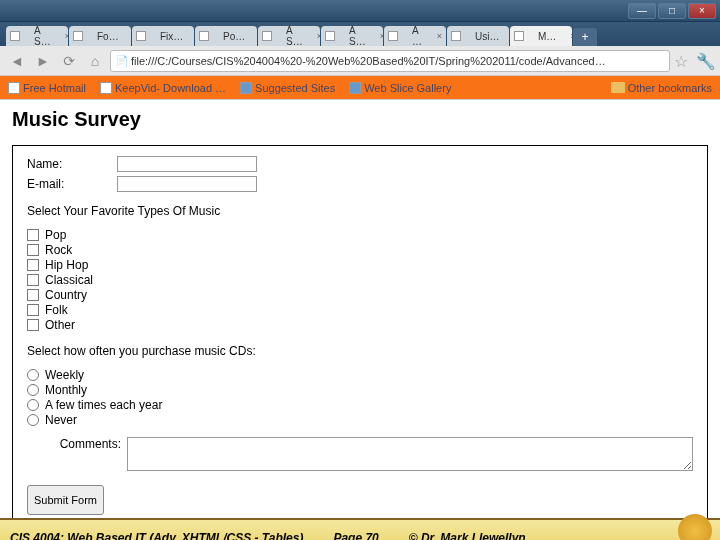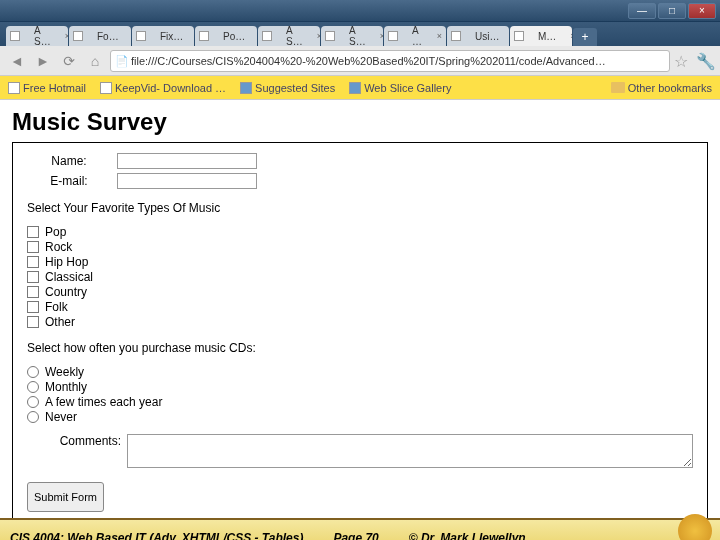--- a/index.html
+++ b/index.html
@@ -14,31 +14,31 @@
 .tab.active{background:#f0f0f0}
 .tab-icon{width:10px;height:10px;background:#fff;border:1px solid #999;flex-shrink:0}
 .tab-close{font-size:9px;color:#666;margin-left:auto;cursor:pointer}
 .tab-new{width:24px;height:18px;background:#4a6a8a;border-radius:3px 3px 0 0;display:flex;align-items:center;justify-content:center;color:#fff;font-size:12px}
 .nav-bar{height:30px;background:#e8e8e8;display:flex;align-items:center;padding:0 6px;gap:4px;border-bottom:1px solid #ccc}
 .nav-btn{width:22px;height:22px;display:flex;align-items:center;justify-content:center;color:#888;font-size:14px}
 .url-bar{flex:1;height:22px;background:#fff;border:1px solid #bbb;border-radius:3px;display:flex;align-items:center;padding:0 4px;font-size:11px;color:#333;gap:4px;overflow:hidden;white-space:nowrap}
 .url-icon{width:12px;height:12px;flex-shrink:0}
 .star-btn{width:18px;height:18px;color:#999}
 .wrench-btn{width:18px;height:18px;color:#666}
-.bookmark-bar{height:24px;background:#fde047;display:flex;align-items:center;padding:0 8px;gap:14px;font-size:11px;color:#446;border-bottom:1px solid #ccc}
+.bookmark-bar{height:24px;background:#f97316;display:flex;align-items:center;padding:0 8px;gap:14px;font-size:11px;color:#446;border-bottom:1px solid #ccc}
 .bm-item{display:flex;align-items:center;gap:3px;cursor:pointer}
 .bm-icon{width:12px;height:12px;background:#fff;border:1px solid #999}
 .bm-icon.ie{background:#69c}
 .bm-other{margin-left:auto;display:flex;align-items:center;gap:3px}
 .bm-folder{width:14px;height:11px;background:#e8c060;border-radius:1px}
 .page{background:#fff;height:418px;overflow:auto;padding:8px 12px}
-.page h1{font-size:24px;margin-bottom:6px}
+.page h1{font-size:20px;margin-bottom:14px}
 .form-box{border:1px solid #000;padding:10px 14px;font-size:12px}
 .field-row{display:flex;align-items:center;margin-bottom:4px}
-.field-label{width:90px;text-align:center;padding-right:6px}
+.field-label{width:90px;text-align:left;padding-right:6px}
 .text-input{width:140px;height:16px;border:1px solid #999;background:#fff}
 .section-label{margin-top:12px;margin-bottom:10px;font-size:12px}
 .option-list{margin-bottom:8px}
 .option-row{display:flex;align-items:center;gap:6px;margin-bottom:1px;font-size:12px}
 .cb{width:12px;height:12px;border:1px solid #777;background:#fff}
 .rb{width:12px;height:12px;border:1px solid #777;border-radius:50%;background:#fff}
 .comments-row{display:flex;align-items:flex-start;margin-top:10px}
 .comments-label{width:100px;text-align:right;padding-right:6px;font-size:12px}
 .comments-area{flex:1;height:34px;border:1px solid #999;background:#fff}
 .submit-btn{margin-top:14px;padding:8px 6px;font-size:11px;border:1px solid #888;background:#eee;border-radius:3px;cursor:pointer}

